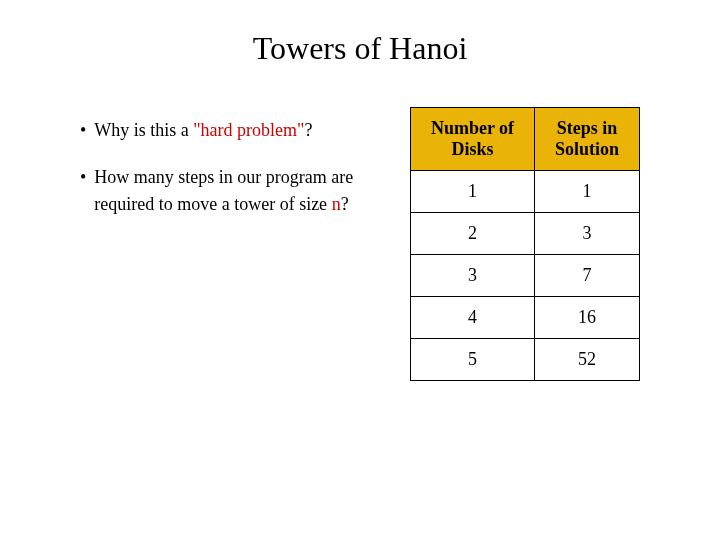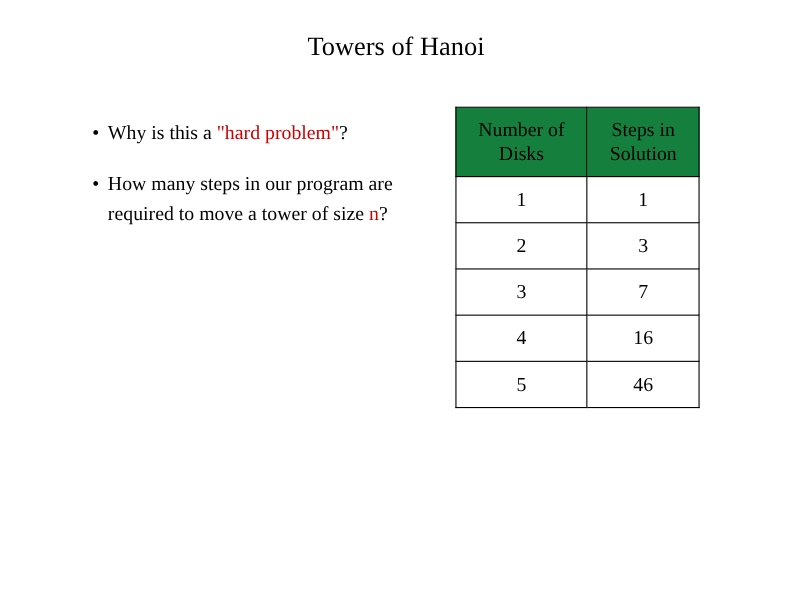--- a/index.html
+++ b/index.html
@@ -19,21 +19,21 @@
     .page {
       width: 720px;
       height: 540px;
       display: flex;
       flex-direction: column;
       align-items: center;
       padding: 30px 40px 20px 40px;
     }
 
     .title {
-      font-size: 24px;
+      font-size: 32px;
       font-weight: normal;
       color: #000;
       margin-bottom: 40px;
       text-align: center;
     }
 
     .content {
       display: flex;
       flex-direction: row;
       align-items: flex-start;
@@ -80,22 +80,22 @@
 
     .data-table th,
     .data-table td {
       border: 1.5px solid #000;
       padding: 10px 20px;
       text-align: center;
       min-width: 100px;
     }
 
     .data-table th {
-      font-weight: normal;
-      background: #15803d;
+      font-weight: bold;
+      background: #eab308;
     }
   </style>
 </head>
 <body>
 
 <div class="page">
   <h1 class="title">Towers of Hanoi</h1>
 
   <div class="content">
     <div class="bullets">
@@ -132,18 +132,18 @@
           <tr>
             <td>3</td>
             <td>7</td>
           </tr>
           <tr>
             <td>4</td>
             <td>16</td>
           </tr>
           <tr>
             <td>5</td>
-            <td>46</td>
+            <td>52</td>
           </tr>
         </tbody>
     </table>
   </div>
 </div>
 
 </body></html>

